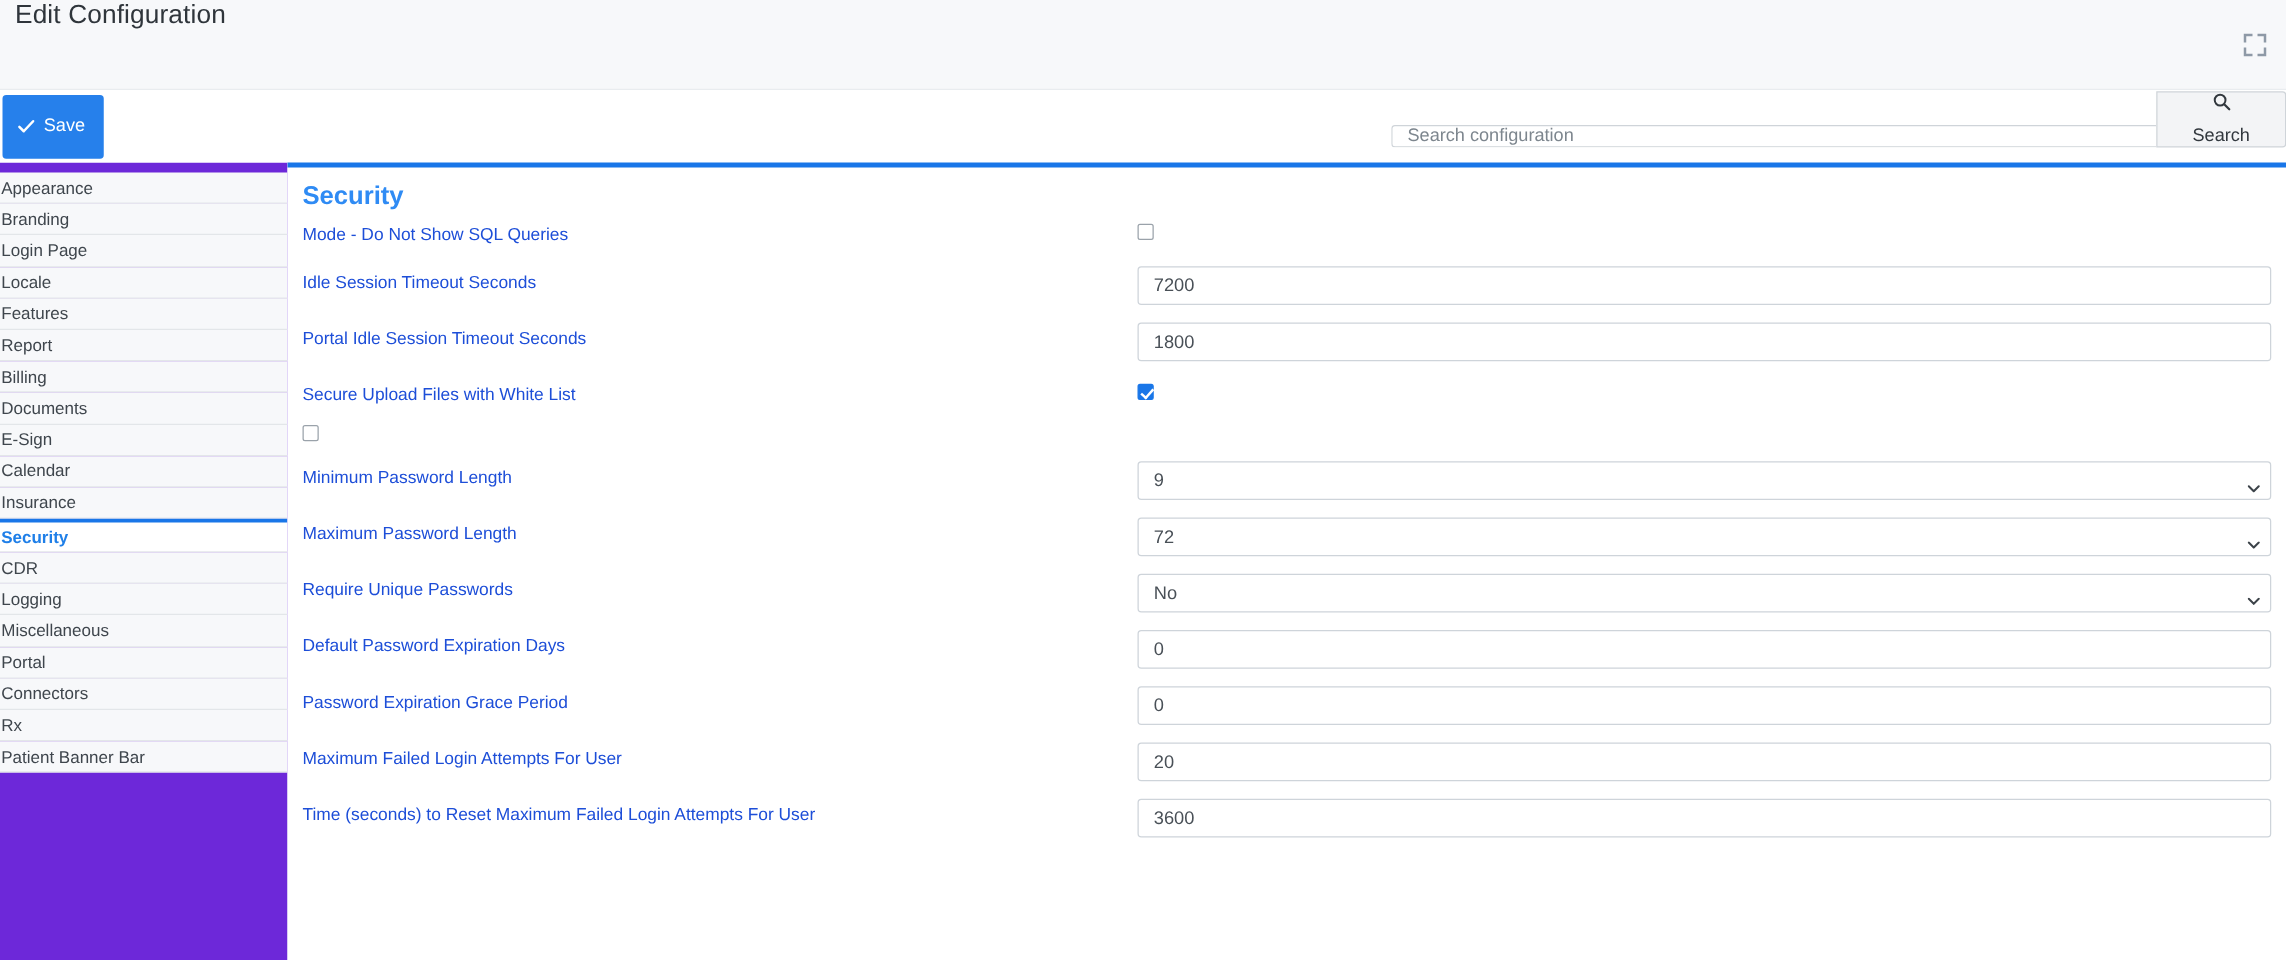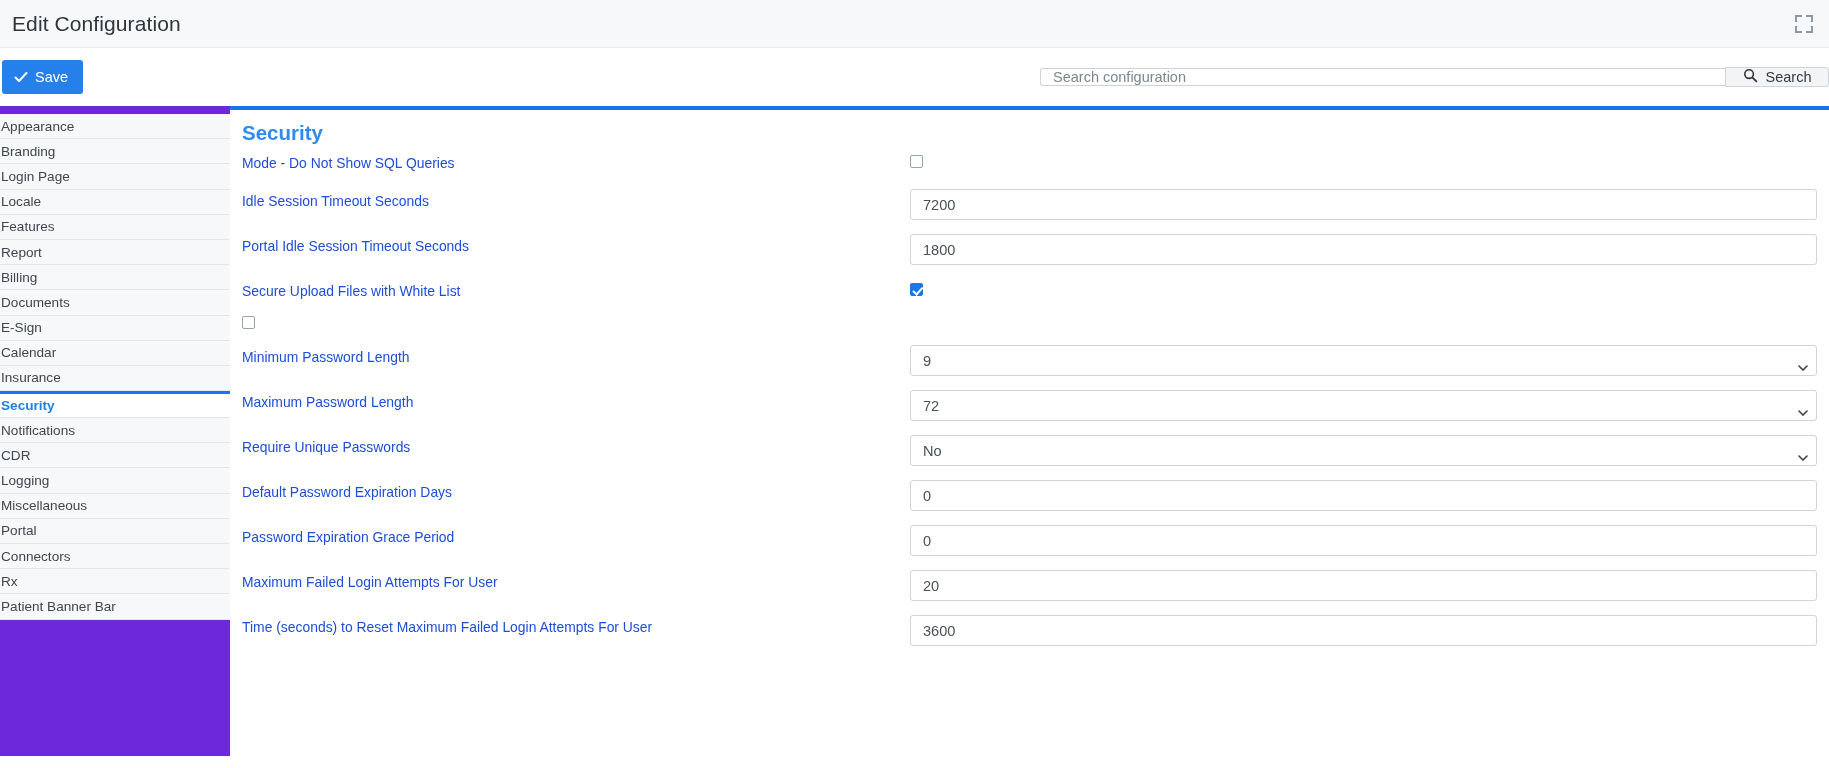--- a/index.html
+++ b/index.html
@@ -8,25 +8,24 @@
     width: 1829px; height: 768px;
     overflow: hidden;
     background: #ffffff;
     font-family: "Liberation Sans", sans-serif;
     -webkit-font-smoothing: antialiased;
   }
 
   
   .titlebar {
     position: relative;
-    height: 48px;
+    height: 72px;
     background: #f7f8fa;
     border-bottom: 1px solid #e9ecef;
     display: flex;
-    align-items: center;
   }
   .titlebar-title {
     font-size: 21px;
     color: #2f353b;
     padding-left: 12px;
     letter-spacing: 0.1px;
   }
   .collapse-icon {
     position: absolute;
     right: 14px;
@@ -41,44 +40,44 @@
     position: relative;
     height: 58px;
     background: #ffffff;
     display: flex;
     align-items: center;
   }
   .save-btn {
     display: flex;
     align-items: center;
     gap: 7px;
-    height: 34px;
+    height: 51px;
     padding: 0 15px 0 12px;
     background: #2680eb;
     color: #ffffff;
     border: none;
     border-radius: 3px;
     font-size: 14.5px;
     font-family: "Liberation Sans", sans-serif;
     cursor: pointer;
     margin-left: 2px;
   }
   .save-btn .check {
     display: inline-block;
     width: 14px; height: 14px;
     line-height: 1;
   }
   .search-wrap {
     position: absolute;
     right: 0px;
     top: 12px;
     display: flex;
-    align-items: center;
+    align-items: flex-end;
     height: 34px;
-    width: 789px;
+    width: 716px;
   }
   .search-input {
     flex: 1;
     border: 1px solid #cfd4d9;
     border-right: none;
     border-radius: 3px 0 0 3px;
     padding: 0 12px;
     font-size: 14.5px;
     color: #3c4349;
     font-family: "Liberation Sans", sans-serif;
@@ -93,20 +92,21 @@
     gap: 8px;
     min-width: 104px;
     padding: 0 14px;
     background: #f3f4f6;
     border: 1px solid #cfd4d9;
     border-radius: 0 3px 3px 0;
     font-size: 14.5px;
     color: #32383e;
     font-family: "Liberation Sans", sans-serif;
     cursor: pointer;
+    flex-direction: column;
   }
 
   
   .body-split { display: flex; height: calc(768px - 60px - 58px); }
 
   
   .sidebar {
     width: 230px;
     flex: 0 0 230px;
     background: #6d28d9;
@@ -299,23 +299,20 @@
     <div class="side-item">
         <span>Calendar</span>
       </div>
     <div class="side-item">
         <span>Insurance</span>
       </div>
     <div class="side-item active">
         <span>Security</span>
       </div>
     <div class="side-item">
-        <span>Notifications</span>
-      </div>
-    <div class="side-item">
         <span>CDR</span>
       </div>
     <div class="side-item">
         <span>Logging</span>
       </div>
     <div class="side-item">
         <span>Miscellaneous</span>
       </div>
     <div class="side-item">
         <span>Portal</span>

